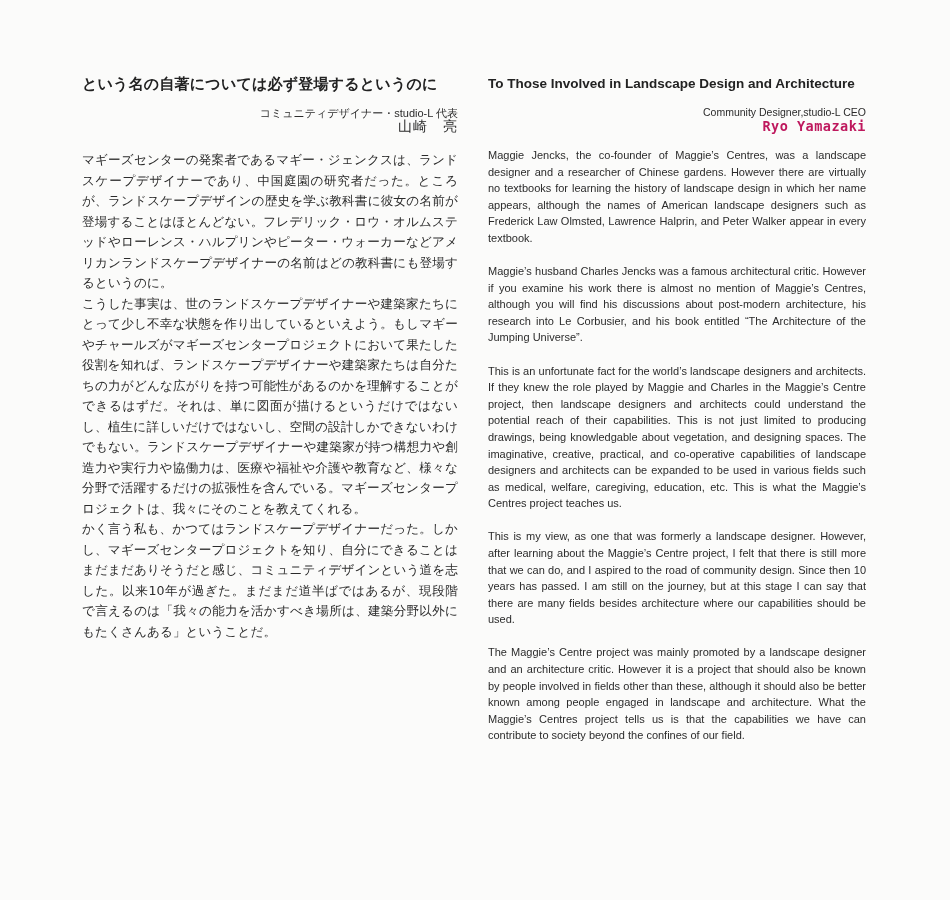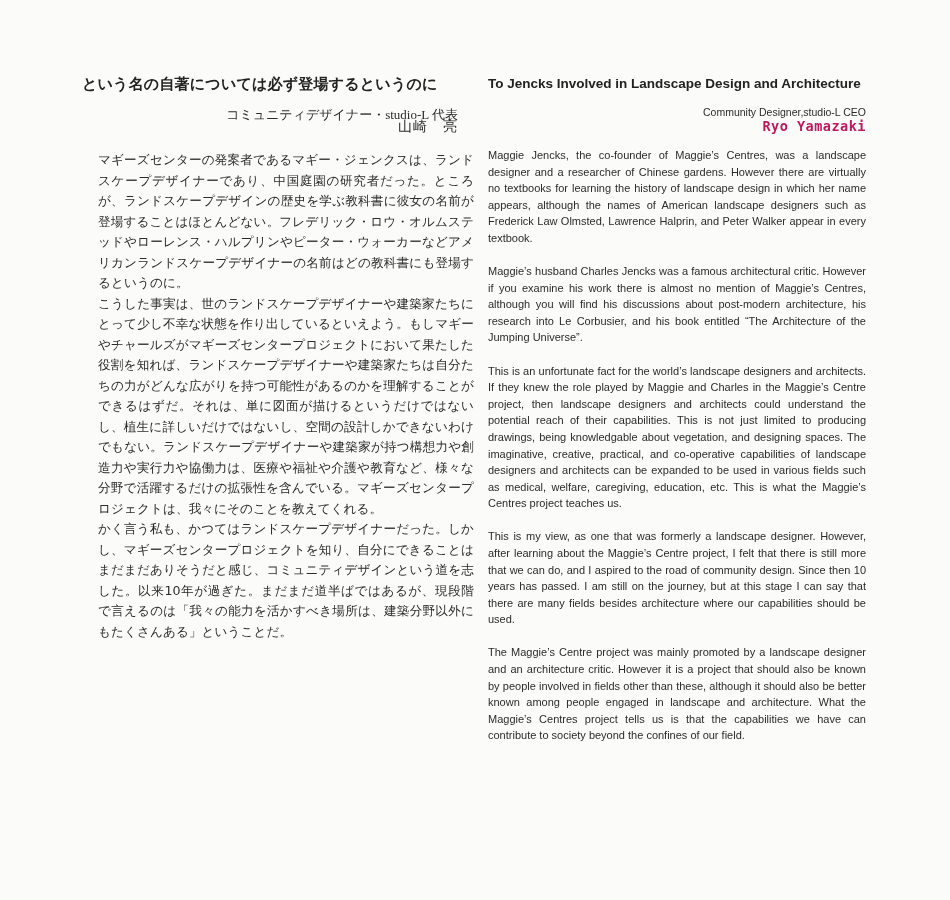--- a/index.html
+++ b/index.html
@@ -48,22 +48,22 @@
     color: #222;
   }
   .role {
     position: absolute;
     right: 0;
     white-space: nowrap;
     text-align: right;
   }
   .role-ja {
     top: 106px;
-    font-family: Liberation Serif, serif;
-    font-size: 13px;
+    font-family: Liberation Sans, sans-serif;
+    font-size: 11px;
   }
   .role-en {
     top: 106px;
     font-family: "Liberation Sans", sans-serif;
     font-size: 10.5px;
     text-align: right;
   }
   .name {
     position: absolute;
     right: 0;
@@ -86,21 +86,20 @@
   .body-ja {
     position: absolute;
     top: 150px;
     left: 0;
     width: 376px;
     font-family: "DejaVu Sans", sans-serif;
     font-size: 12.6px;
     line-height: 20.5px;
     letter-spacing: 0.1px;
     text-align: justify;
-    margin-left: 16px;
   }
   .body-ja p {
     margin: 0;
   }
   .body-en {
     position: absolute;
     top: 147px;
     left: 0;
     width: 378px;
     font-family: "Liberation Sans", sans-serif;
@@ -120,21 +119,21 @@
   <div class="role role-ja">コミュニティデザイナー・studio-L 代表</div>
   <div class="name name-ja">山崎　亮</div>
   <div class="body-ja">
     <p>マギーズセンターの発案者であるマギー・ジェンクスは、ランドスケープデザイナーであり、中国庭園の研究者だった。ところが、ランドスケープデザインの歴史を学ぶ教科書に彼女の名前が登場することはほとんどない。フレデリック・ロウ・オルムステッドやローレンス・ハルプリンやピーター・ウォーカーなどアメリカンランドスケープデザイナーの名前はどの教科書にも登場するというのに。</p>
     <p>こうした事実は、世のランドスケープデザイナーや建築家たちにとって少し不幸な状態を作り出しているといえよう。もしマギーやチャールズがマギーズセンタープロジェクトにおいて果たした役割を知れば、ランドスケープデザイナーや建築家たちは自分たちの力がどんな広がりを持つ可能性があるのかを理解することができるはずだ。それは、単に図面が描けるというだけではないし、植生に詳しいだけではないし、空間の設計しかできないわけでもない。ランドスケープデザイナーや建築家が持つ構想力や創造力や実行力や協働力は、医療や福祉や介護や教育など、様々な分野で活躍するだけの拡張性を含んでいる。マギーズセンタープロジェクトは、我々にそのことを教えてくれる。</p>
     <p>かく言う私も、かつてはランドスケープデザイナーだった。しかし、マギーズセンタープロジェクトを知り、自分にできることはまだまだありそうだと感じ、コミュニティデザインという道を志した。以来10年が過ぎた。まだまだ道半ばではあるが、現段階で言えるのは「我々の能力を活かすべき場所は、建築分野以外にもたくさんある」ということだ。</p>
   </div>
 </div>
 
 <div class="col col-en">
-  <div class="title-en">To Jencks Involved in Landscape Design and Architecture</div>
+  <div class="title-en">To Those Involved in Landscape Design and Architecture</div>
   <div class="role role-en">Community Designer,studio-L CEO</div>
   <div class="name name-en">Ryo Yamazaki</div>
   <div class="body-en">
     <p>Maggie Jencks, the co-founder of Maggie’s Centres, was a landscape designer and a researcher of Chinese gardens. However there are virtually no textbooks for learning the history of landscape design in which her name appears, although the names of American landscape designers such as Frederick Law Olmsted, Lawrence Halprin, and Peter Walker appear in every textbook.</p>
     <p>Maggie’s husband Charles Jencks was a famous architectural critic. However if you examine his work there is almost no mention of Maggie’s Centres, although you will find his discussions about post-modern architecture, his research into Le Corbusier, and his book entitled “The Architecture of the Jumping Universe”.</p>
     <p>This is an unfortunate fact for the world’s landscape designers and architects. If they knew the role played by Maggie and Charles in the Maggie’s Centre project, then landscape designers and architects could understand the potential reach of their capabilities. This is not just limited to producing drawings, being knowledgable about vegetation, and designing spaces. The imaginative, creative, practical, and co-operative capabilities of landscape designers and architects can be expanded to be used in various fields such as medical, welfare, caregiving, education, etc. This is what the Maggie’s Centres project teaches us.</p>
     <p>This is my view, as one that was formerly a landscape designer. However, after learning about the Maggie’s Centre project, I felt that there is still more that we can do, and I aspired to the road of community design. Since then 10 years has passed. I am still on the journey, but at this stage I can say that there are many fields besides architecture where our capabilities should be used.</p>
     <p>The Maggie’s Centre project was mainly promoted by a landscape designer and an architecture critic. However it is a project that should also be known by people involved in fields other than these, although it should also be better known among people engaged in landscape and architecture. What the Maggie’s Centres project tells us is that the capabilities we have can contribute to society beyond the confines of our field.</p>
   </div>
 </div>

